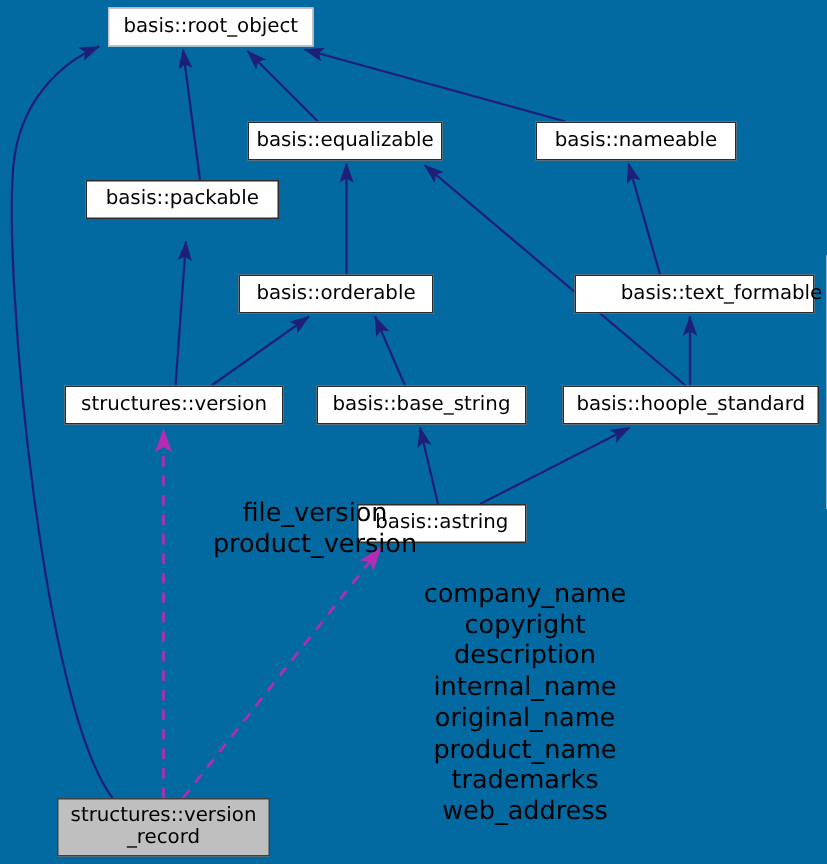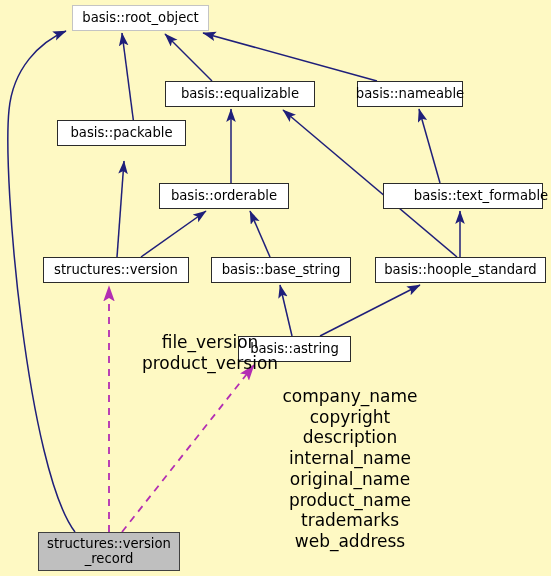--- a/index.html
+++ b/index.html
@@ -9,21 +9,21 @@
     background: #ffffff;
   }
   body {
     font-family: "DejaVu Sans", "Liberation Sans", sans-serif;
   }
   #diagram {
     position: relative;
     width: 551px;
     height: 576px;
     overflow: hidden;
-    background: #fef9c3;
+    background: #0369a1;
   }
   #edge-layer {
     position: absolute;
     left: 0;
     top: 0;
     width: 551px;
     height: 576px;
   }
   .node {
     position: absolute;
@@ -91,25 +91,25 @@
     <g stroke="#b32db3" stroke-width="1.8" fill="none" stroke-dasharray="7,6" marker-end="url(#arrow-purple)">
       <path d="M 109,532 L 109,286"></path>
       <path d="M 122,532 L 254,365"></path>
     </g>
   </svg>
 
   <div class="node root" style="left:72px; top:5px; width:137px; height:26px;">
     <span>basis::root_object</span>
   </div>
 
-  <div class="node" style="left:165px; top:81px; width:150px; height:26px;align-items:center;">
+  <div class="node" style="left:165px; top:81px; width:130px; height:26px;align-items:center;">
     <span>basis::equalizable</span>
   </div>
 
-  <div class="node" style="left:357px; top:81px; width:106px; height:26px;">
+  <div class="node" style="left:357px; top:81px; width:134px; height:26px;">
     <span>basis::nameable</span>
   </div>
 
   <div class="node" style="left:57px; top:120px; width:129px; height:26px;">
     <span>basis::packable</span>
   </div>
 
   <div class="node" style="left:159px; top:183px; width:130px; height:26px;">
     <span>basis::orderable</span>
   </div>

